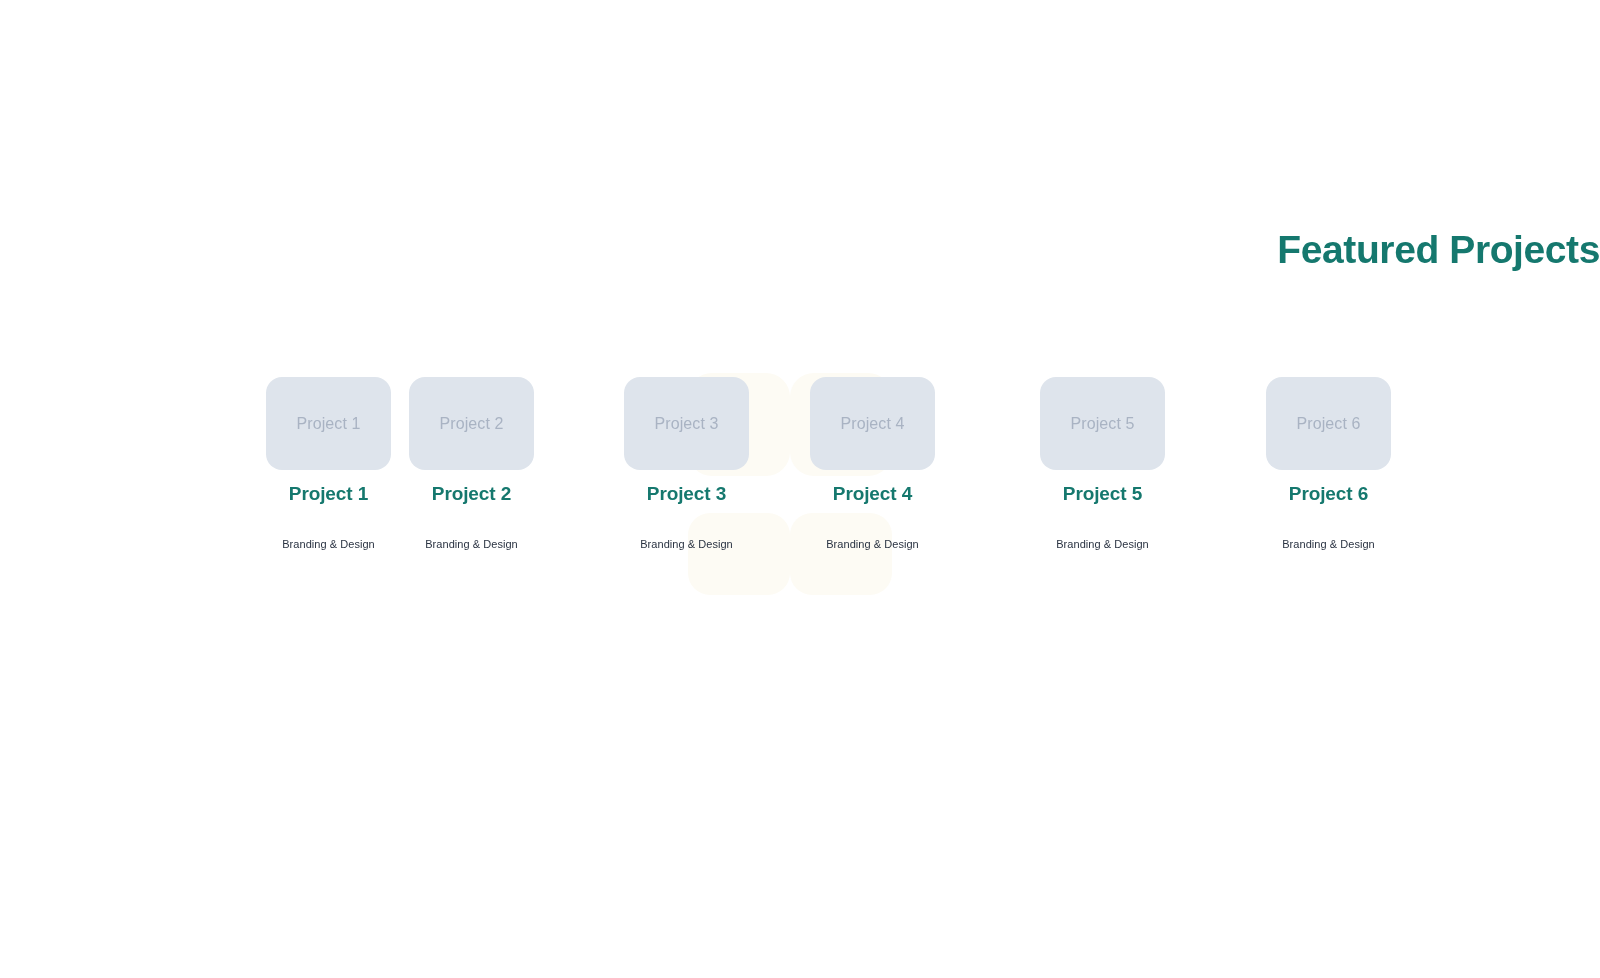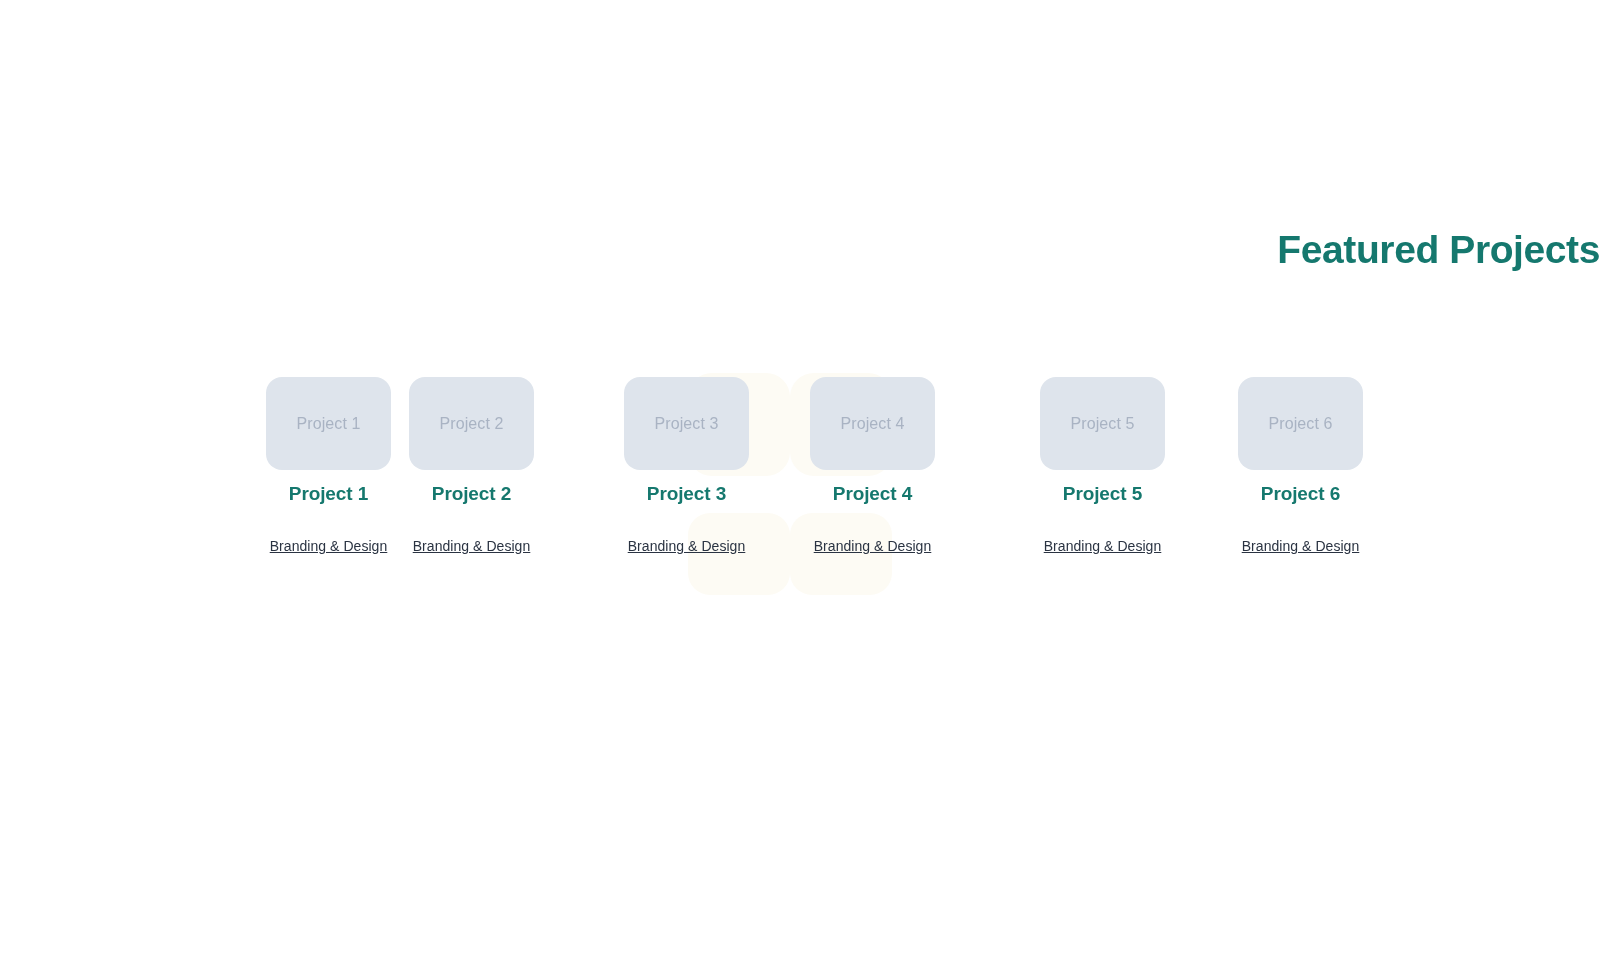--- a/index.html
+++ b/index.html
@@ -109,26 +109,25 @@
     letter-spacing: -0.1px;
     white-space: nowrap;
   }
 
   .project-category {
     position: absolute;
     top: 165px;
     left: -20px;
     width: 165px;
     text-align: center;
-    font-size: 14px;
+    font-size: 11px;
     font-weight: 400;
     color: #2a3342;
     letter-spacing: 0.05px;
     white-space: nowrap;
-    text-decoration: underline;
   }
 </style>
 </head>
 <body>
 
 <div class="page">
 
   <h2 class="section-title">Featured Projects</h2>
 
   <div class="projects-row">
@@ -170,21 +169,21 @@
     </div>
 
     <div class="project-card" style="left:770px;margin-left:48px;">
       <div class="project-thumb">
         <span class="project-thumb-label">Project 5</span>
       </div>
       <div class="project-name">Project 5</div>
       <div class="project-category">Branding &amp; Design</div>
     </div>
 
-    <div class="project-card" style="left:1016px;">
+    <div class="project-card" style="left:1044px;">
       <div class="project-thumb">
         <span class="project-thumb-label">Project 6</span>
       </div>
       <div class="project-name">Project 6</div>
       <div class="project-category">Branding &amp; Design</div>
     </div>
 
   </div>
 </div>
 

